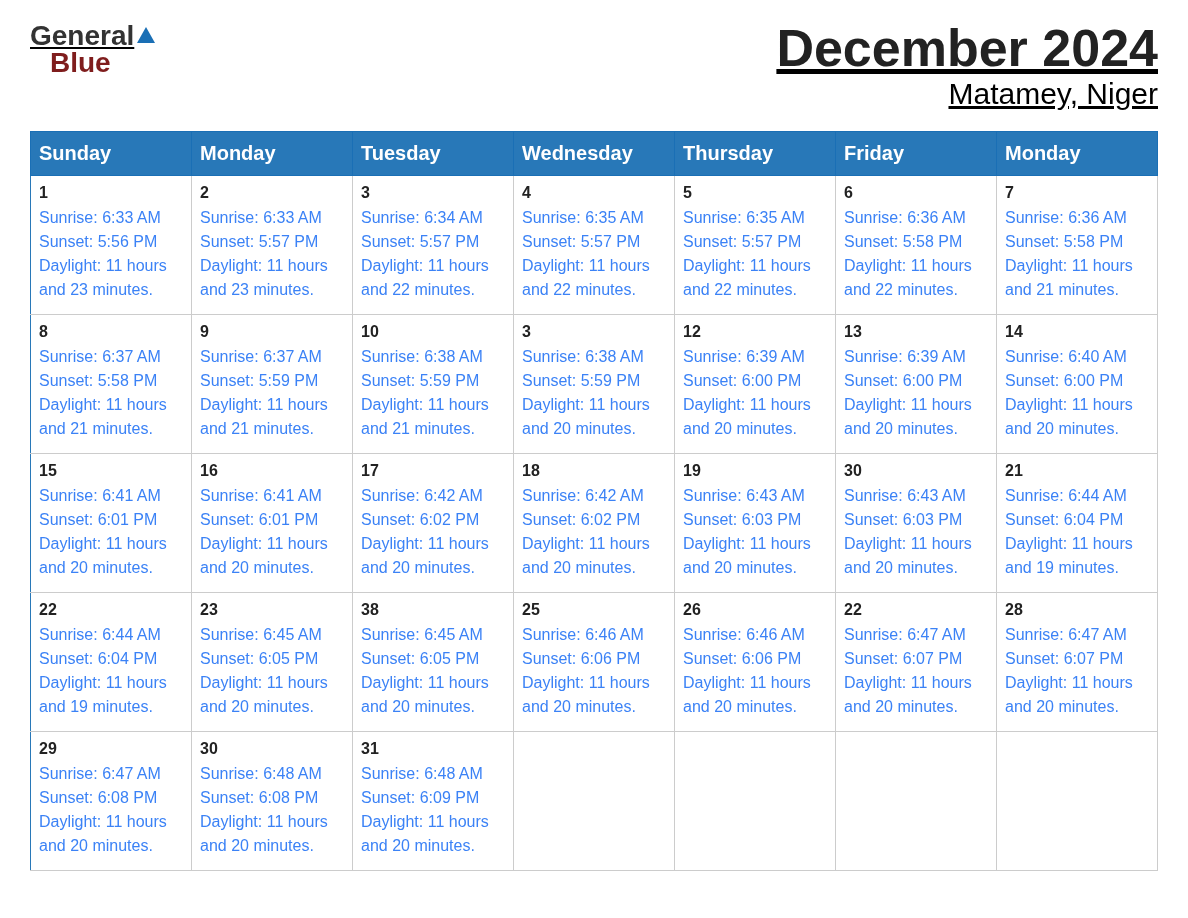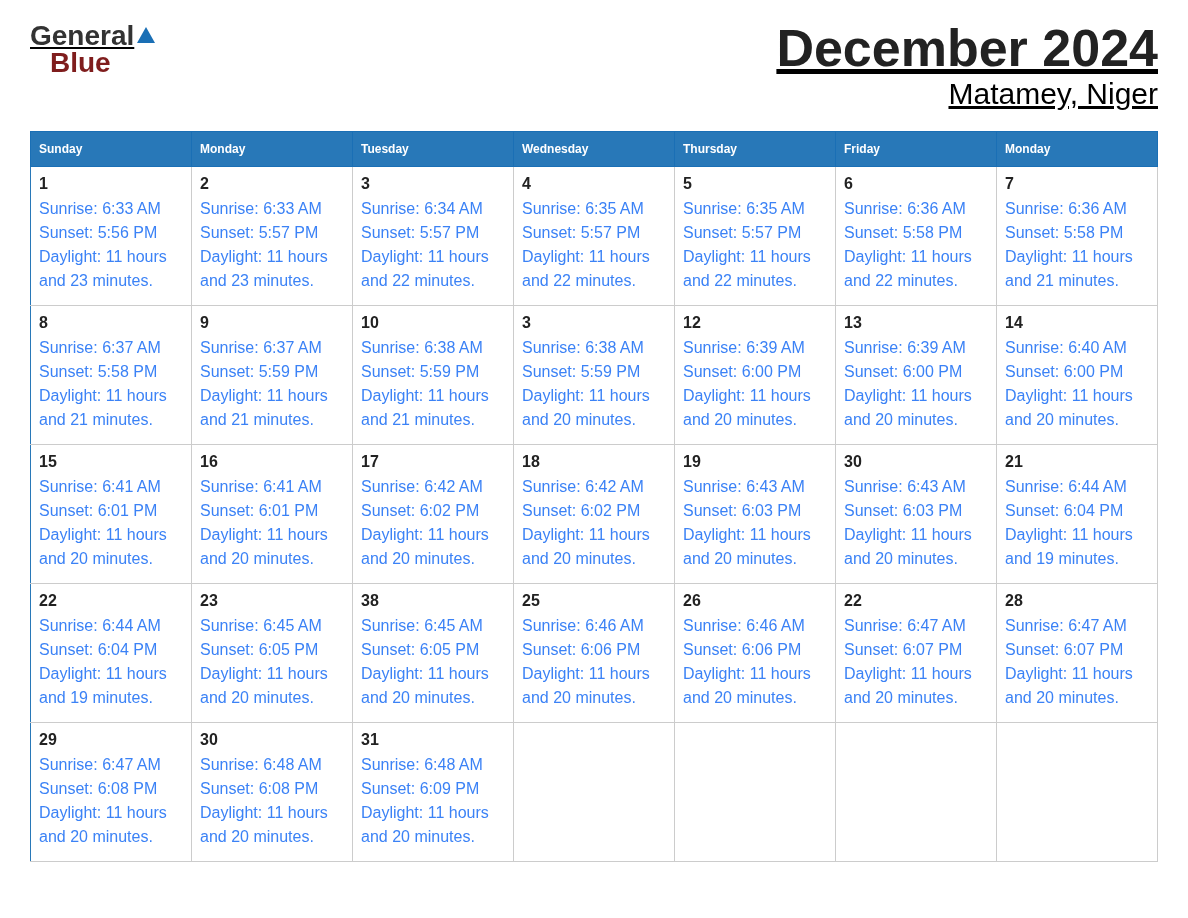--- a/index.html
+++ b/index.html
@@ -53,21 +53,21 @@
       color: #000000;
     }
     .calendar {
       width: 100%;
       border-collapse: collapse;
     }
     .calendar thead th {
       background-color: #2878b8;
       color: #fff;
       padding: 10px 8px;
-      font-size: 12px;
+      font-size: 20px;
       font-weight: bold;
       text-align: left;
       border: 1px solid #1a6fb5;
     }
     .calendar tbody td {
       vertical-align: top;
       padding: 8px 8px 12px 8px;
       border: 1px solid #ccc;
       width: 14.28%;
       min-height: 100px;

